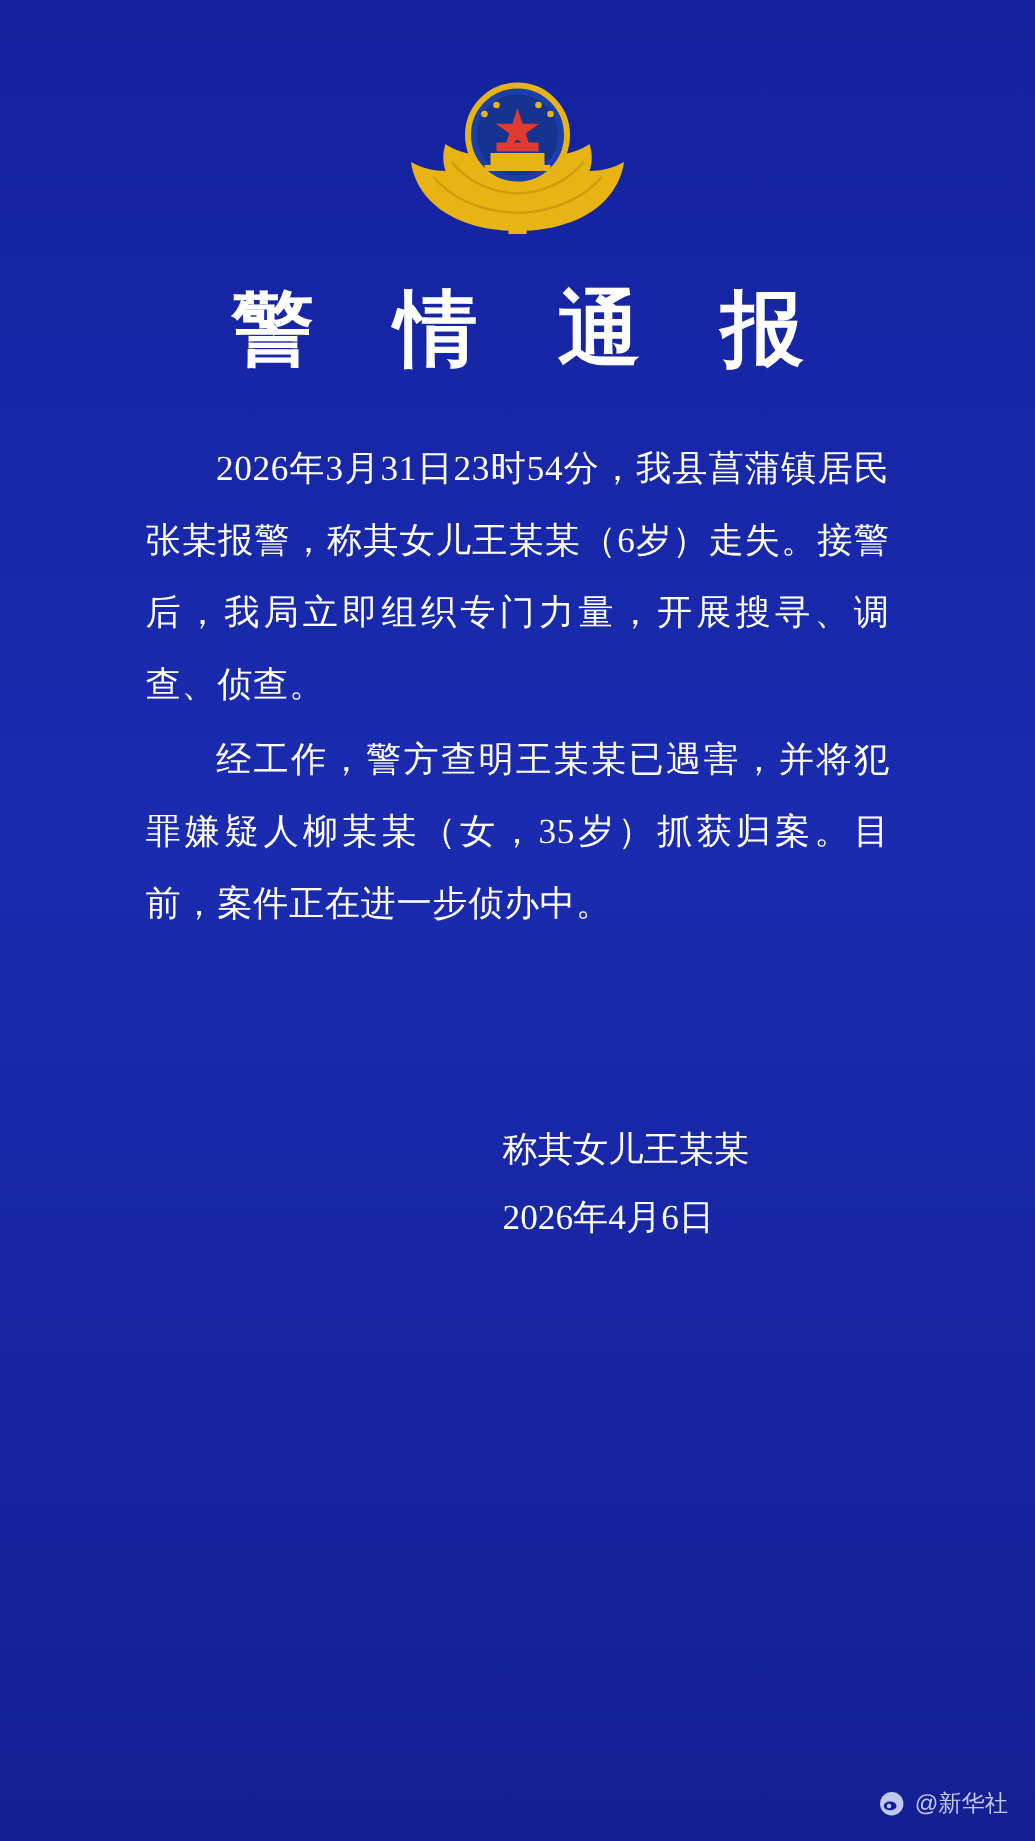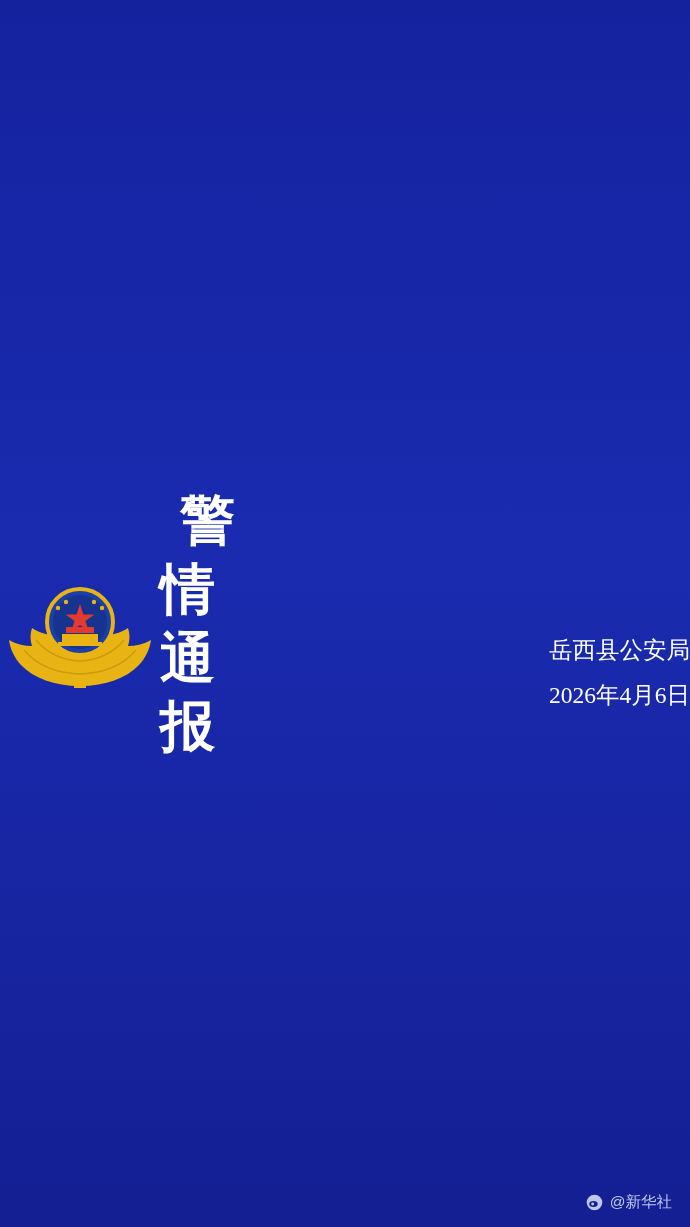--- a/index.html
+++ b/index.html
@@ -13,20 +13,21 @@
     position: relative;
     font-family: "Liberation Serif", "DejaVu Serif", serif;
     overflow: hidden;
   }
 
   .poster {
     position: absolute;
     inset: 0;
     background: linear-gradient(180deg, #14229e 0%, #1a2bb0 45%, #141f93 100%);
     display: flex;
+    flex-direction: column;
     align-items: center;
   }
 
   
   .emblem-wrap {
     margin-top: 46px;
     width: 160px;
     height: 118px;
     position: relative;
   }
@@ -127,23 +128,27 @@
         <circle cx="94" cy="24" r="2.2"></circle>
         <circle cx="102" cy="30" r="2.2"></circle>
       </g>
 
       <path d="M74 100 h12 v10 h-12 z" fill="#e8b414"></path>
     </svg>
   </div>
 
   <div class="title">警 情 通 报</div>
 
+  <div class="body-text">
+    <p>2026年3月31日23时54分，我县菖蒲镇居民张某报警，称其女儿王某某（6岁）走失。接警后，我局立即组织专门力量，开展搜寻、调查、侦查。</p>
+    <p>经工作，警方查明王某某已遇害，并将犯罪嫌疑人柳某某（女，35岁）抓获归案。目前，案件正在进一步侦办中。</p>
+  </div>
 
   <div class="signature">
-    <div>岳西县公安局</div>
+    <div>称其女儿王某某</div>
     <div>2026年4月6日</div>
   </div>
 
   <div class="footer">
     <svg class="weibo-icon" viewBox="0 0 24 24" xmlns="http://www.w3.org/2000/svg">
       <circle cx="12" cy="12" r="11" fill="#cfd6f5"></circle>
       <ellipse cx="10.5" cy="14" rx="6" ry="4.2" fill="#12209c"></ellipse>
       <circle cx="9.4" cy="14.2" r="2.1" fill="#cfd6f5"></circle>
       <path d="M15.5 6.2c2.6 0 4.6 2.1 4.3 4.6" stroke="#cfd6f5" stroke-width="1.4" fill="none" stroke-linecap="round"></path>
     </svg>

